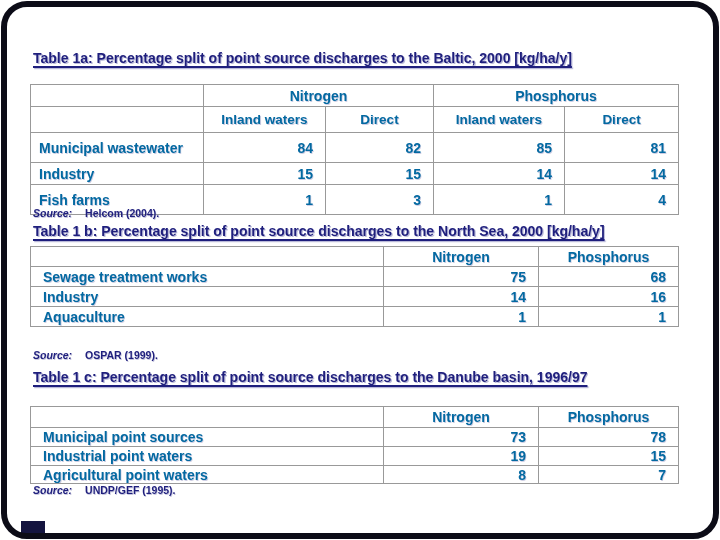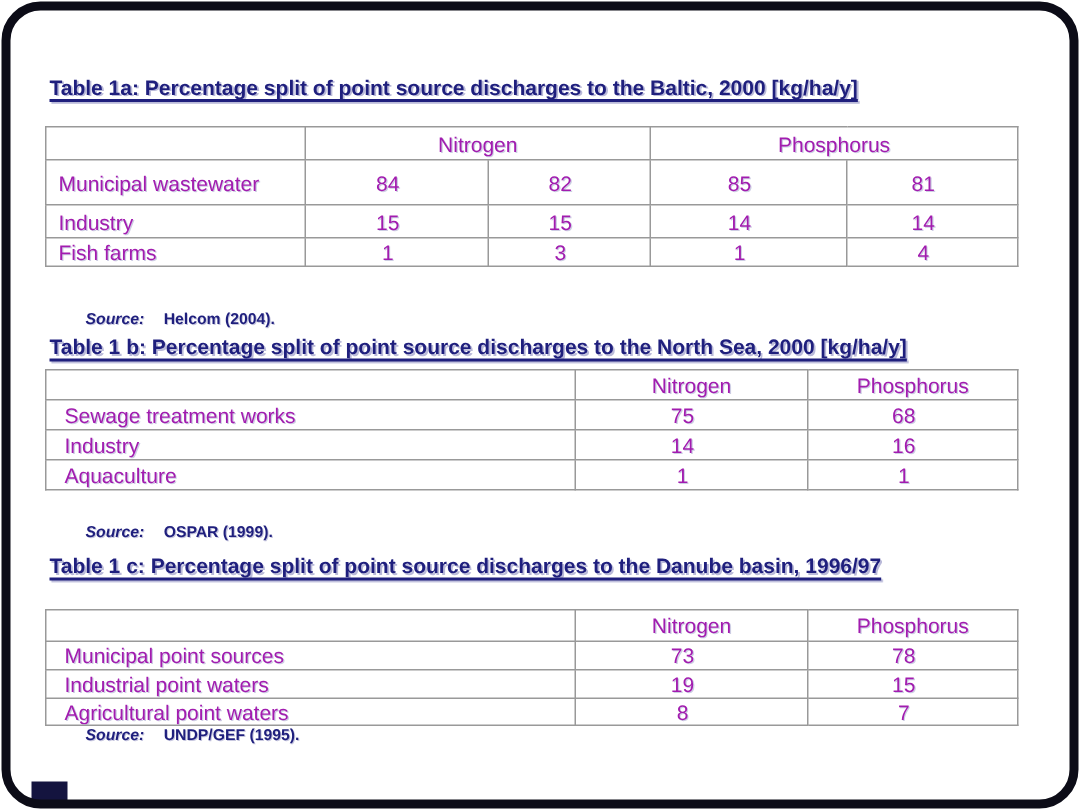--- a/index.html
+++ b/index.html
@@ -14,35 +14,35 @@
   }
   .t-title{
     position:absolute;left:33px;color:#1f1f7d;font-weight:bold;font-size:14px;
     white-space:nowrap;text-decoration:underline;text-decoration-thickness:2px;
     text-underline-offset:3px;text-shadow:1.2px 1.2px 0 rgba(130,130,185,0.55);
   }
   table.tbl{
     position:absolute;left:30px;border-collapse:collapse;table-layout:fixed;width:648px;
   }
   table.tbl td{
-    border:1px solid #999999;color:#a21caf;font-weight:normal;font-size:14px;
+    border:1px solid #999999;color:#0369a1;font-weight:bold;font-size:14px;
     vertical-align:middle;white-space:nowrap;overflow:hidden;padding:0;
     text-shadow:0.8px 0.8px 0 rgba(130,130,185,0.40);
   }
   .ctr{text-align:center;}
-  .num{text-align:center;padding-right:12px !important;}
+  .num{text-align:right;padding-right:12px !important;}
   .lbl{padding-left:8px !important;}
   .lbl2{padding-left:12px !important;}
   .sub-small{font-size:10px !important;}
   .sub{font-size:13.5px !important;}
   .src{
     position:absolute;left:33px;font-size:10.5px;color:#1f1f7d;font-weight:bold;
     white-space:nowrap;text-shadow:0.7px 0.7px 0 rgba(130,130,185,0.45);
   }
-  .src .src-label{font-style:italic;margin-left:24px;}
+  .src .src-label{font-style:italic;}
   .src .src-text{margin-left:13px;}
   .bl-marker{position:absolute;left:21px;top:521px;width:24px;height:13px;background:#14143f;}
 </style>
 </head>
 <body>
 
 <div class="slide">
 
   <div class="t-title" style="top:50px">Table 1a: Percentage split of point source discharges to the Baltic, 2000 [kg/ha/y]</div>
 
@@ -53,35 +53,42 @@
         <col style="width:108px">
         <col style="width:131px">
         <col style="width:114px">
     </colgroup>
     <tbody>
         <tr style="height:22px">
       <td></td>
       <td colspan="2" class="ctr">Nitrogen</td>
       <td colspan="2" class="ctr">Phosphorus</td>
     </tr>
+    <tr style="height:26px">
+      <td></td>
+      <td class="ctr sub sub-small">Inland waters</td>
+      <td class="ctr sub">Direct</td>
+      <td class="ctr sub">Inland waters</td>
+      <td class="ctr sub">Direct</td>
+    </tr>
     <tr style="height:30px">
       <td class="lbl">Municipal wastewater</td>
       <td class="num">84</td>
       <td class="num">82</td>
       <td class="num">85</td>
       <td class="num">81</td>
     </tr>
     <tr style="height:22px">
       <td class="lbl">Industry</td>
       <td class="num">15</td>
       <td class="num">15</td>
       <td class="num">14</td>
       <td class="num">14</td>
     </tr>
-    <tr style="height:19px">
+    <tr style="height:30px">
       <td class="lbl">Fish farms</td>
       <td class="num">1</td>
       <td class="num">3</td>
       <td class="num">1</td>
       <td class="num">4</td>
     </tr>
   </tbody>
     </table>
 
   <div class="src" style="top:207px">

